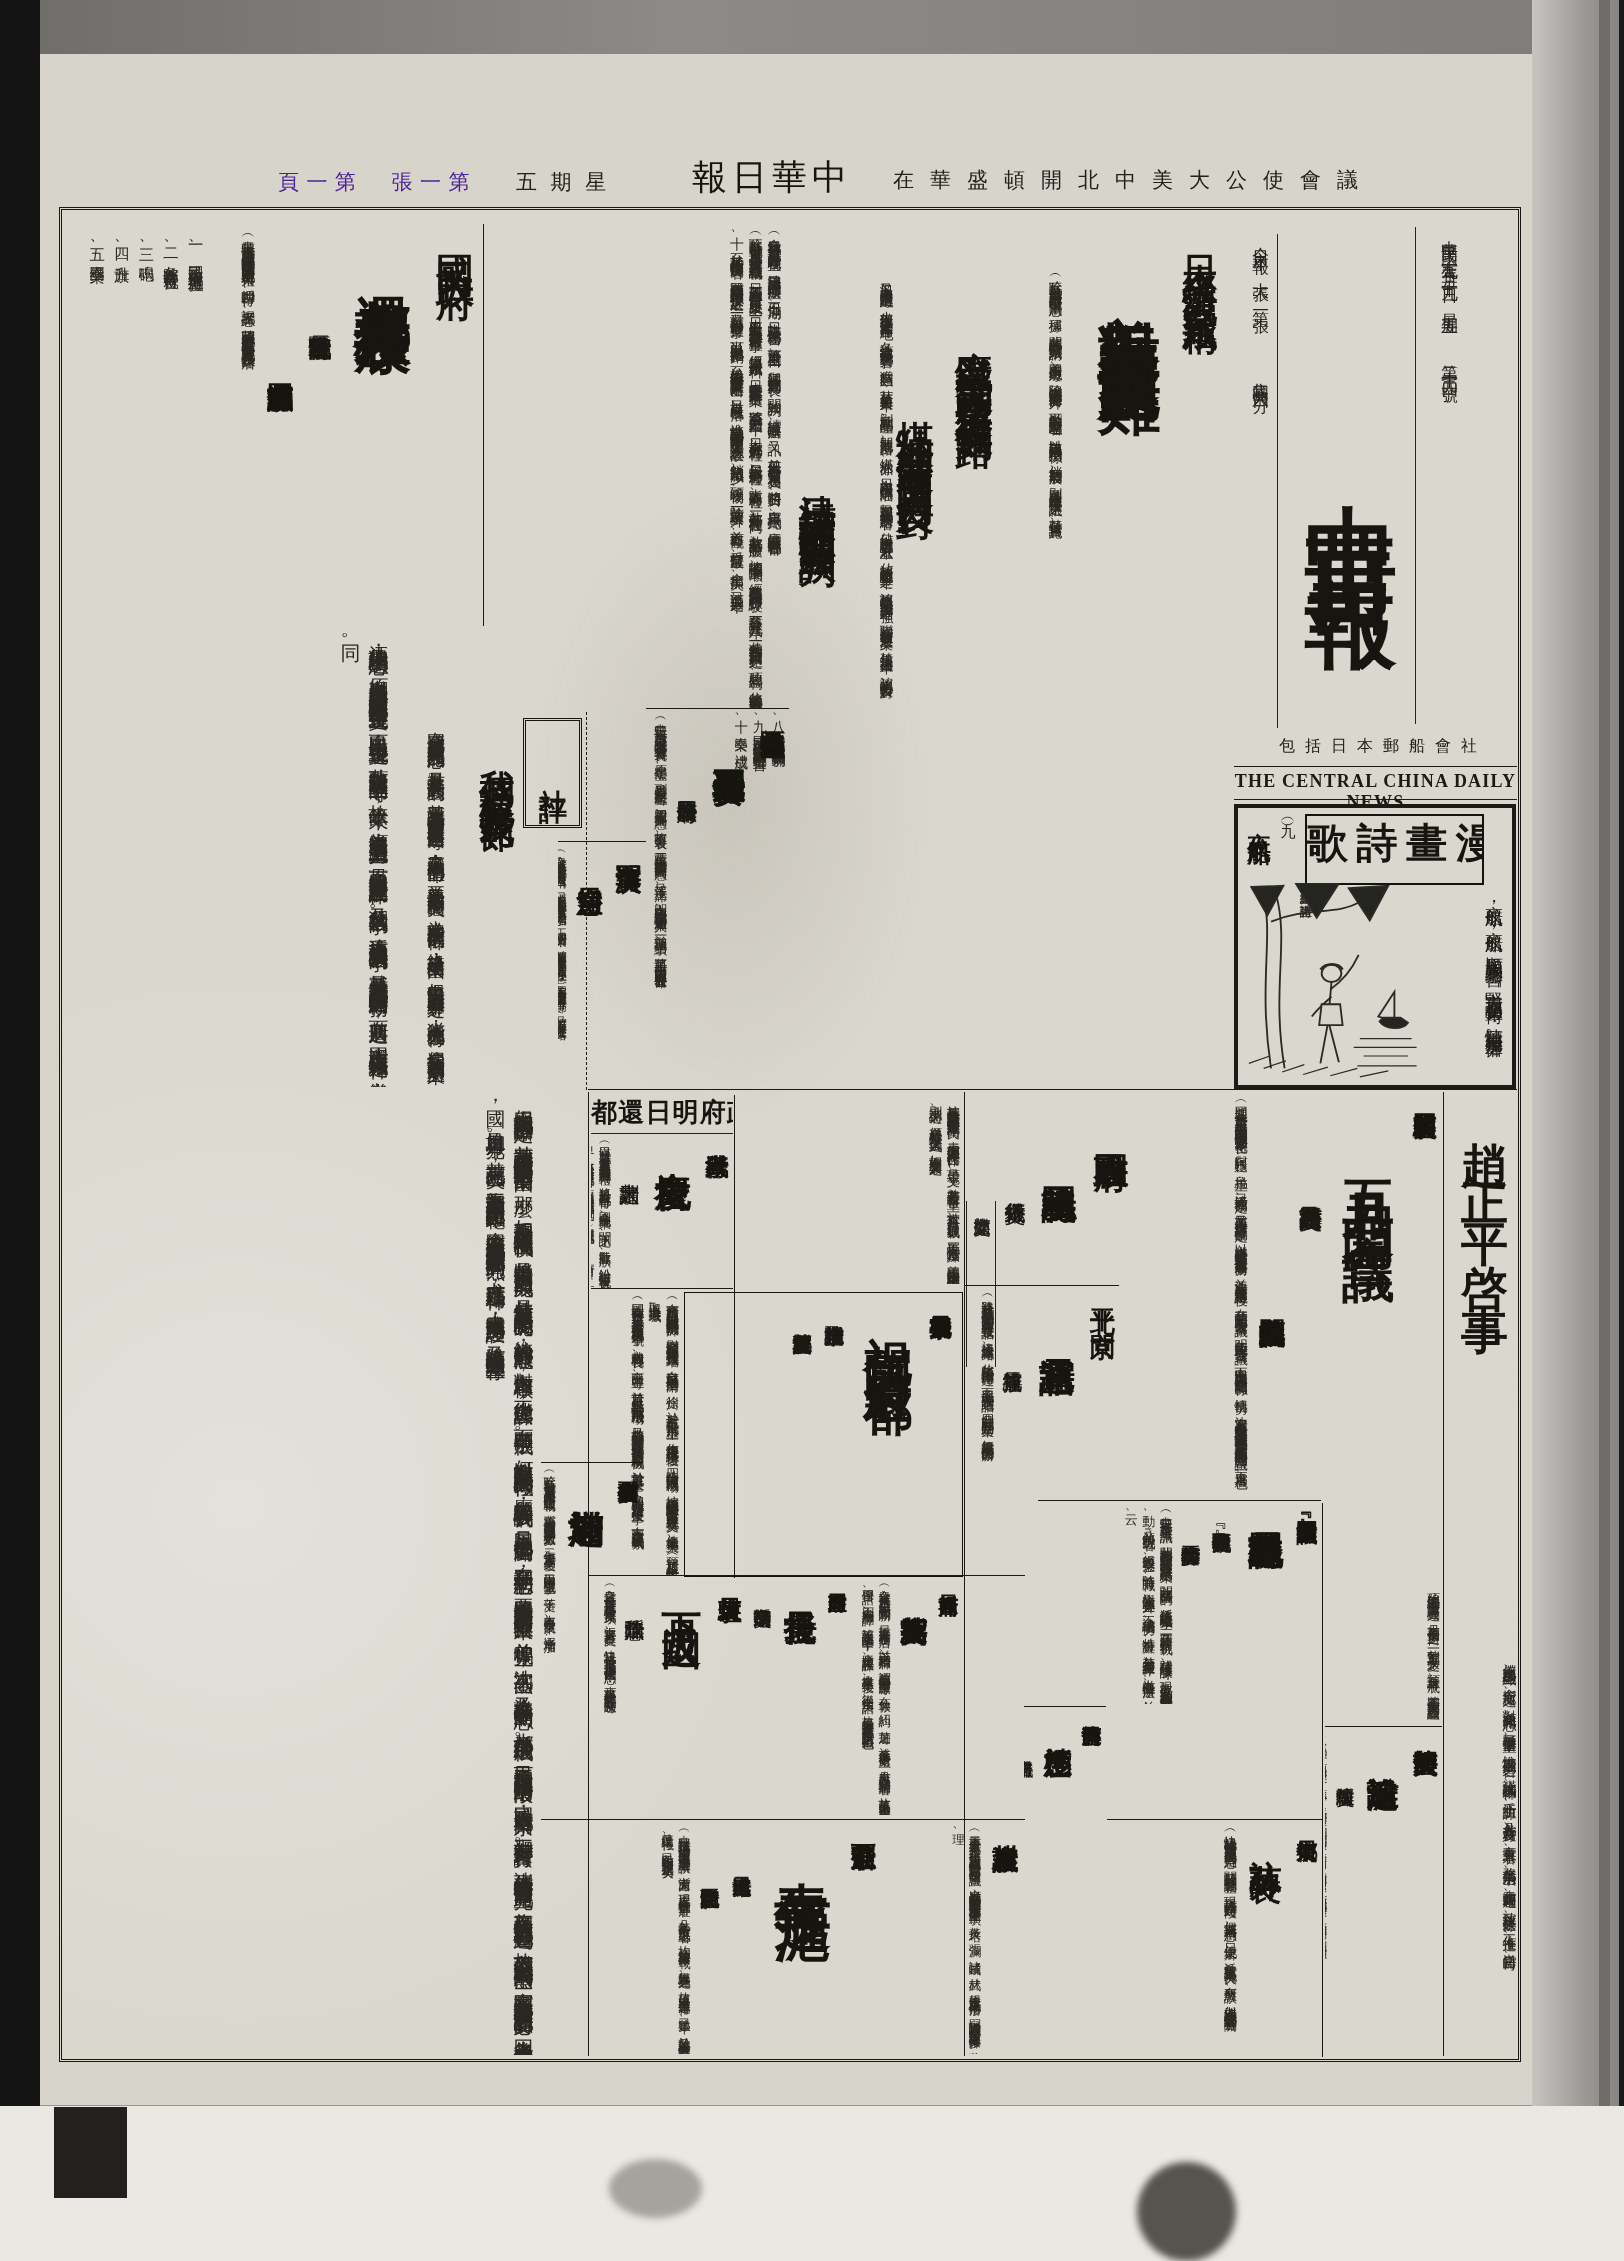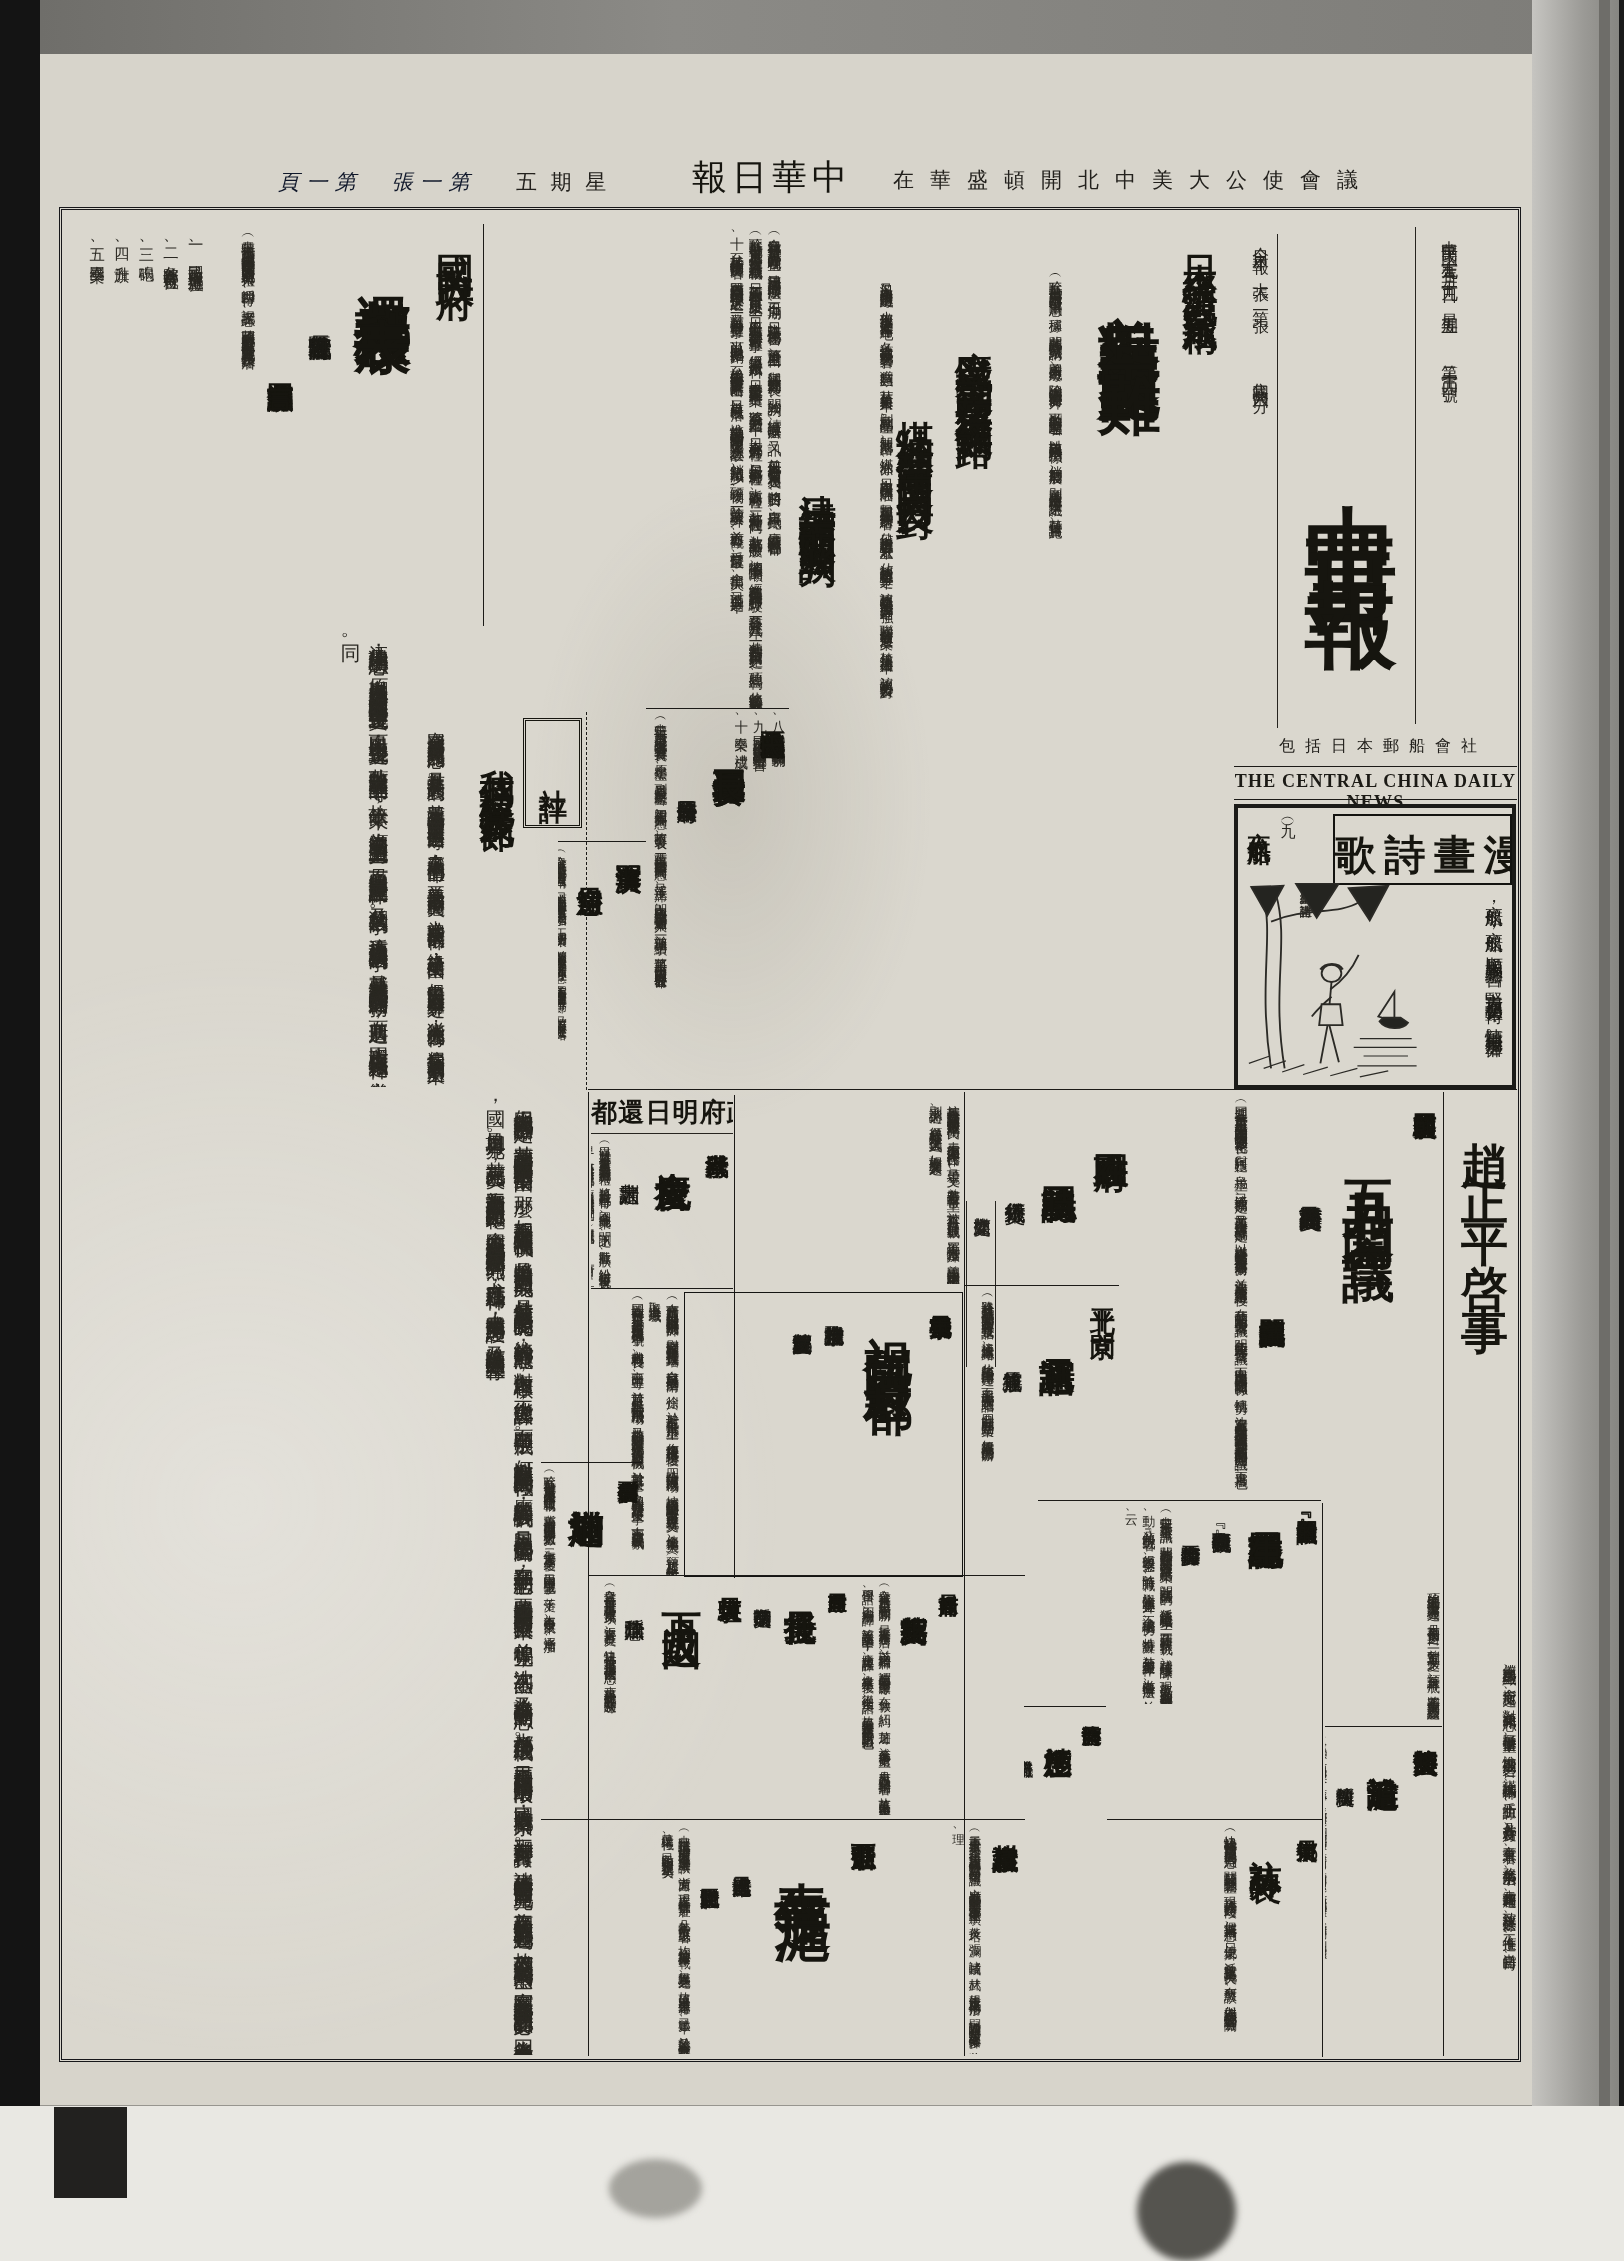--- a/index.html
+++ b/index.html
@@ -45,35 +45,35 @@
 <div class="stain" style="left:609px;top:2159px;width:93px;height:59px;background:#a4a39d;"></div>
 <div class="stain" style="left:1137px;top:2162px;width:99px;height:99px;background:#55544f;"></div>
 <div class="stain" style="left:710px;top:797px;width:43px;height:37px;background:#4a4741;opacity:.55;"></div>
 <div class="stain" style="left:1316px;top:544px;width:136px;height:43px;background:#b9b5a9;opacity:.6;"></div>
 
 <div class="paper-frame"></div>
 
 <div class="abs h-rtl" style="left:893px;top:166px;width:556px;font-size:21px;letter-spacing:16px;color:#23211d;">在華盛頓開北中美大公使會議</div>
 <div class="abs h-rtl" style="left:692px;top:154px;width:173px;font-size:35px;font-weight:400;letter-spacing:5px;color:#16150f;">報日華中</div>
 <div class="abs h-rtl" style="left:516px;top:168px;width:105px;font-size:21px;letter-spacing:13.6px;color:#23211d;">五期星</div>
-<div class="abs h-rtl" style="left:278px;top:168px;width:210px;font-size:21px;letter-spacing:7.4px;color:#0f172a;font-style:italic;">頁一第　張一第</div>
+<div class="abs h-rtl" style="left:278px;top:168px;width:210px;font-size:21px;letter-spacing:7.4px;color:#4c1d95;">頁一第　張一第</div>
 
 <div class="abs v" style="left:1415px;top:227px;width:40px;height:497px;font-size:16.7px;letter-spacing:3.7px;border-left:1.2px solid #26241f;padding-left:5px;">中華民國二十九年三月二十九日　星期五　　第二十三〇四號</div>
 <div class="abs v hl" style="left:1279px;top:230px;width:135px;height:497px;font-size:93px;font-weight:900;letter-spacing:25px;text-align:center;">中華日報</div>
 <div class="abs v" style="left:1234px;top:234px;width:38px;height:494px;font-size:16.7px;letter-spacing:3.7px;border-right:1.2px solid #26241f;padding-right:5px;">今日本報　大張　第一張　　　售國幣四分</div>
 <div class="abs h-rtl" style="left:1279px;top:736px;width:198px;font-size:16px;letter-spacing:10px;color:#23211d;">包括日本郵船會社</div>
 <div class="rule-h" style="left:1234px;top:766px;width:283px;"></div>
 <div class="abs" style="left:1234px;top:771px;width:283px;font-size:18px;font-weight:bold;letter-spacing:1.2px;text-align:center;color:#1b1a15;">THE CENTRAL CHINA DAILY NEWS</div>
 <div class="rule-h" style="left:1234px;top:799px;width:283px;"></div>
 
 <div class="abs" style="left:1234px;top:804px;width:274px;height:277px;border:4.3px solid #1b1b18;overflow:hidden;">
   <div class="abs v hl" style="left:5px;top:5px;width:32px;height:148px;font-size:23.5px;letter-spacing:5px;">夜航船</div>
   <div class="abs v" style="left:38px;top:3.7px;width:21px;height:74px;font-size:15px;">（九）</div>
   <div class="abs v" style="left:40px;top:74px;width:35px;height:124px;font-size:12.4px;line-height:1.25;">風火繪畫　諸靑生詩</div>
-  <div class="abs" style="left:95px;top:6.2px;width:175px;height:67px;border:2.5px solid #131310;display:flex;align-items:flex-end;justify-content:center;font-family:Liberation Serif, serif;">
+  <div class="abs" style="left:67px;top:6.2px;width:175px;height:67px;border:2.5px solid #131310;display:flex;align-items:flex-start;justify-content:center;font-family:Liberation Serif, serif;">
     <div class="h-rtl" style="font-size:41px;font-weight:900;letter-spacing:8.6px;color:#16150f;">歌詩畫漫</div>
   </div>
   <svg class="abs" style="left:1.2px;top:75px;" width="185" height="198" viewBox="0 0 300 320">
     <g stroke="#2b2a26" fill="none" stroke-width="3">
       <path d="M38,18 C58,80 30,160 52,300"></path>
       <path d="M60,18 C82,95 52,170 74,300"></path>
       <path d="M52,62 C110,38 160,52 196,30"></path>
       <path d="M20,6 L72,4 L46,52 Z" fill="#242420"></path>
       <path d="M92,0 L162,0 L126,56 Z" fill="#242420"></path>
       <path d="M178,8 L242,4 L212,60 Z" fill="#242420"></path>

